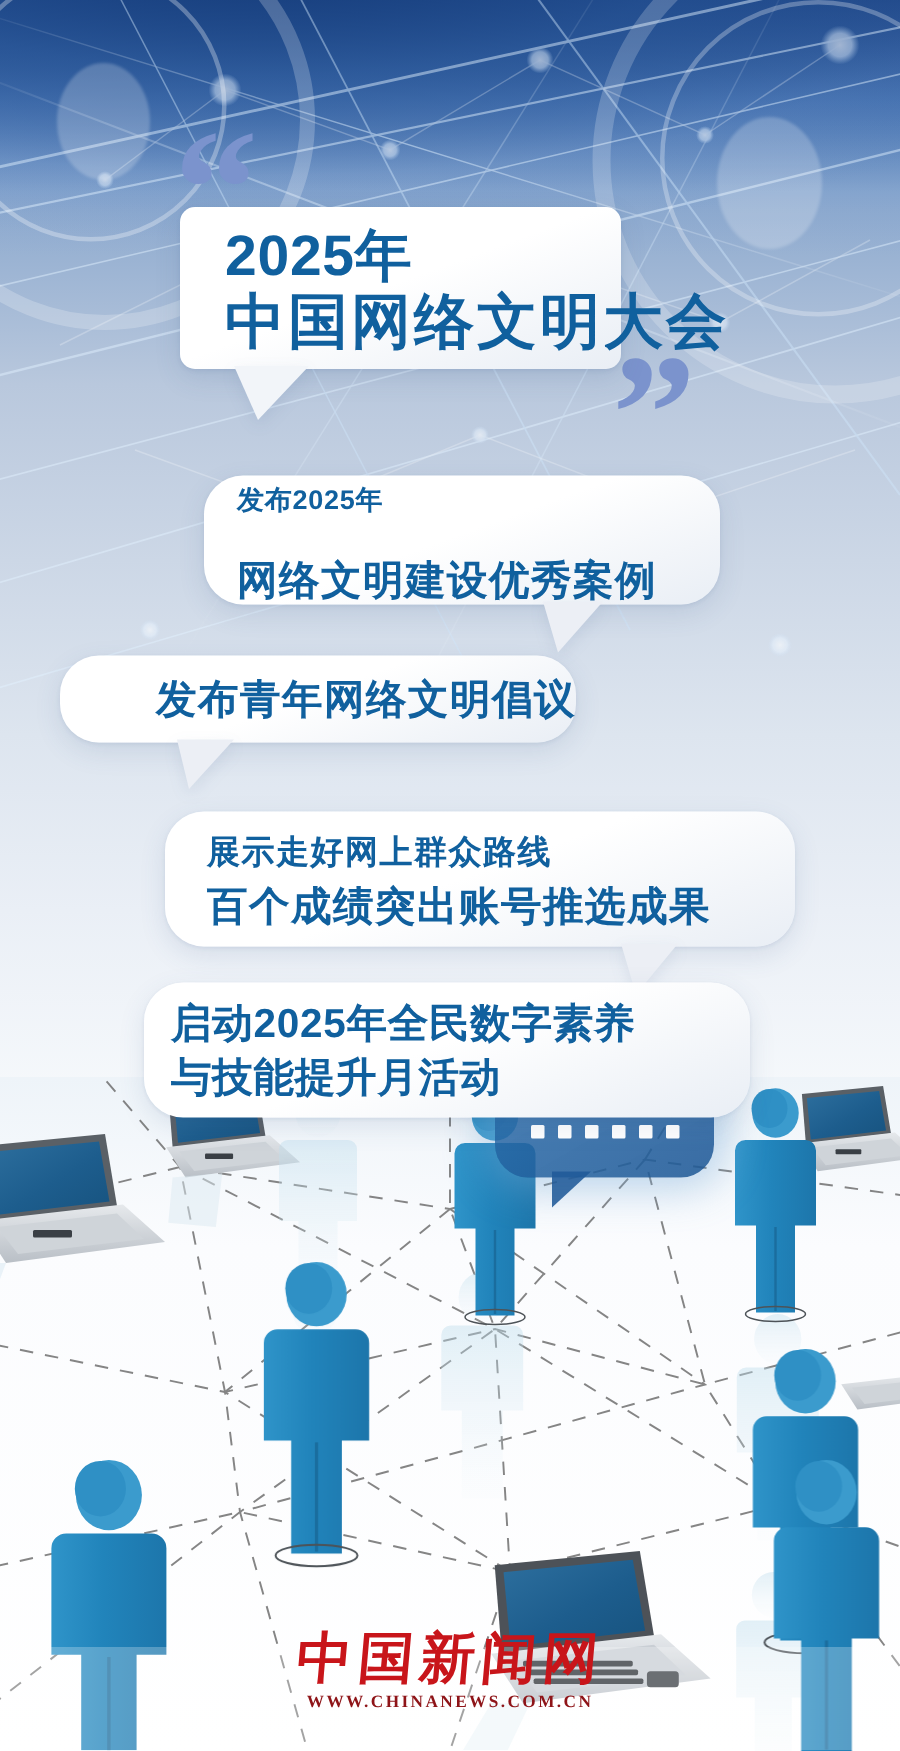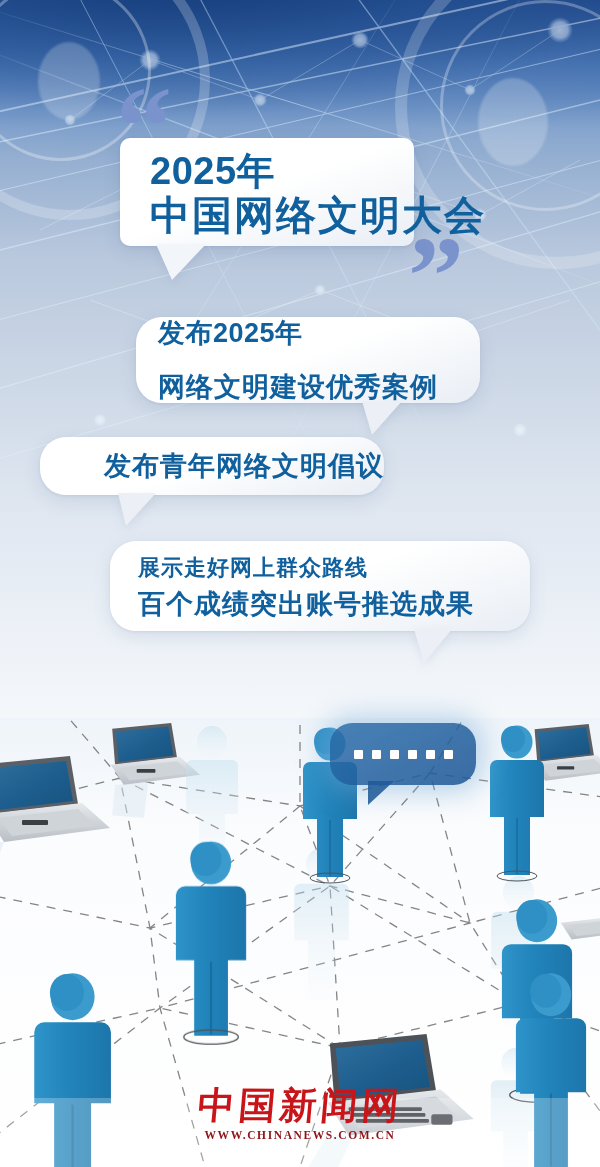--- a/index.html
+++ b/index.html
@@ -80,21 +80,21 @@
   #b1 .tail{
     left:36px;bottom:-34px;
     border-left:16px solid transparent;
     border-right:34px solid transparent;
     border-top:36px solid #f2f5f9;
     filter:drop-shadow(0 4px 5px rgba(60,90,140,.10));
   }
 
   
   #b2{left:136px;top:317px;width:344px;height:86px;padding:6px 0 6px 22px;}
-  #b2 .l1{font-size:27px;line-height:34px;}
+  #b2 .l1{font-size:18px;line-height:34px;}
   #b2 .l2{font-size:27px;line-height:34px;letter-spacing:1px;margin-top:20px;}
   #b2 .tail{
     right:78px;bottom:-32px;
     border-left:10px solid transparent;
     border-right:30px solid transparent;
     border-top:34px solid #eceff5;
     filter:drop-shadow(0 4px 5px rgba(60,90,140,.10));
   }
 
   
@@ -438,19 +438,23 @@
   <div class="chatbubble">
     <span class="dot"></span>
     <span class="dot"></span>
     <span class="dot"></span>
     <span class="dot"></span>
     <span class="dot"></span>
     <span class="dot"></span>
     <span class="ctail"></span>
   </div>
 
+  <div class="bubble" id="b5">
+    <div class="line l1">启动2025年全民数字素养</div>
+    <div class="line l2">与技能提升月活动</div>
+  </div>
 
   <div id="logo">
     <div class="cn">中国新闻网</div>
     <div class="url">WWW.CHINANEWS.COM.CN</div>
   </div>
 
 </div>
 
 </body></html>

